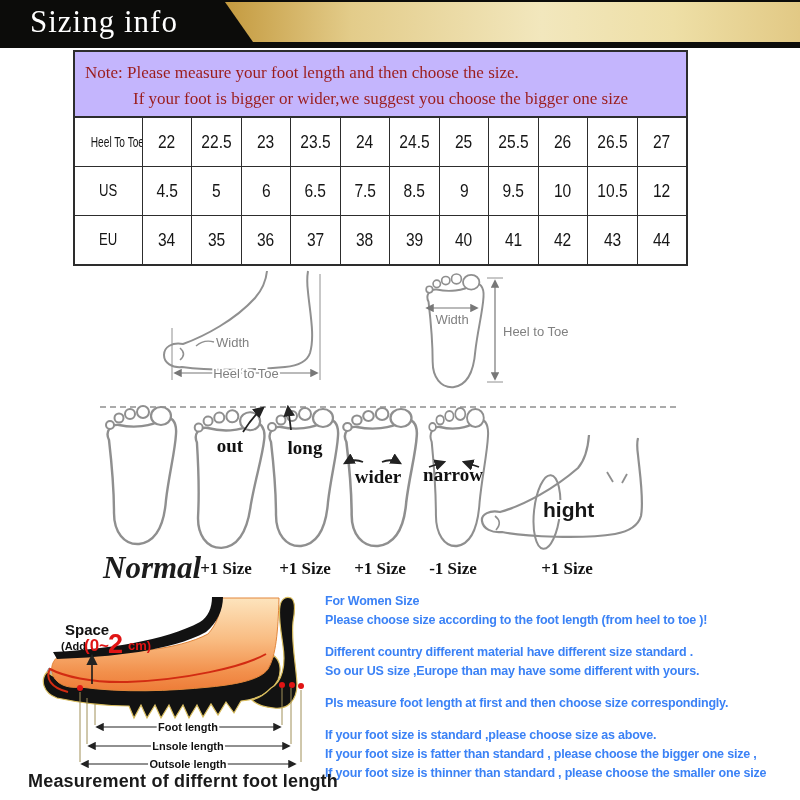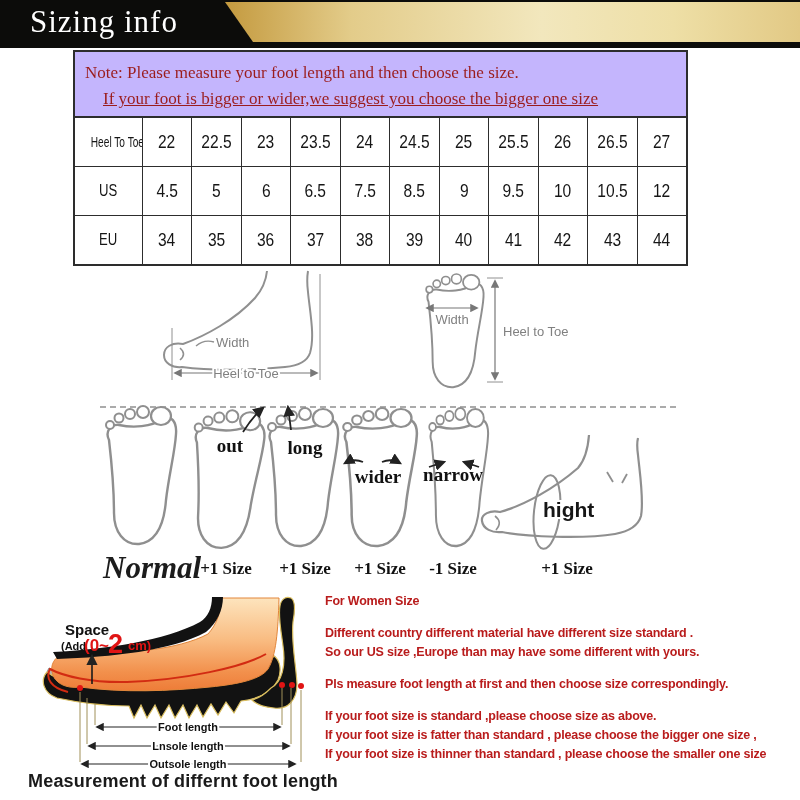--- a/index.html
+++ b/index.html
@@ -19,21 +19,21 @@
     font-family:"Liberation Serif", serif; font-size:31px; letter-spacing:1px;
   }
   
   .notebox {
     position:absolute; left:73px; top:50px; width:611px; height:64px;
     border:2px solid #2d2d2d; border-bottom:none;
     color:#9b1d1d; font-family:"Liberation Serif", serif; font-size:17px;
     padding-top:8px; background:#c4b5fd;
   }
   .notebox .nline1 { padding-left:10px; line-height:26px; white-space:nowrap; }
-  .notebox .nline2 { padding-left:28px; line-height:26px; white-space:nowrap;text-decoration:underline; }
+  .notebox .nline2 { padding-left:58px; line-height:26px; white-space:nowrap; }
   
   table.sizes {
     position:absolute; left:73px; top:116px; width:615px;
     border-collapse:collapse; border:2px solid #2d2d2d; table-layout:fixed;
     background:#fff;
   }
   table.sizes td {
     border:1px solid #2d2d2d; text-align:center; vertical-align:middle;
     height:48px; font-size:19px; color:#161616; padding:0; overflow:hidden;
   }
@@ -43,21 +43,21 @@
   .cond { display:inline-block; transform:scaleX(.82); transform-origin:center; white-space:nowrap; }
   td.rowlabel.small .cond { transform:scaleX(.7); }
   
   .measure-svg { position:absolute; left:150px; top:268px; }
   .dashline { position:absolute; left:100px; top:406px; width:576px; height:0; border-top:2px dashed #ababab; }
   .feet-svg { position:absolute; left:95px; top:400px; }
   .shoe-svg { position:absolute; left:35px; top:592px; }
   
   .info {
     position:absolute; left:325px; top:592px; width:465px;
-    font-size:12.5px; font-weight:bold; color:#b91c1c; letter-spacing:-0.2px;
+    font-size:12.5px; font-weight:bold; color:#3b82f6; letter-spacing:-0.2px;
   }
   .info .para { margin-bottom:13px; }
   .info .iline { line-height:19px; white-space:nowrap; }
   
   .footer-title {
     position:absolute; left:28px; top:771px; font-size:18px; font-weight:bold;
     color:#1a1a1a; letter-spacing:0.2px;
   }
   svg text { user-select:none; }
   .halo { paint-order:stroke; stroke:#ffffff; stroke-width:4px; }
@@ -286,20 +286,21 @@
     <line x1="54" y1="154" x2="254" y2="154" stroke="#222" stroke-width="1.2" marker-start="url(#arb)" marker-end="url(#arb)"></line>
     <line x1="47" y1="172" x2="260" y2="172" stroke="#222" stroke-width="1.2" marker-start="url(#arb)" marker-end="url(#arb)"></line>
     <text x="153" y="139" font-size="11" font-weight="bold" fill="#111" text-anchor="middle" class="halo">Foot length</text>
     <text x="153" y="158" font-size="11" font-weight="bold" fill="#111" text-anchor="middle" class="halo">Lnsole length</text>
     <text x="153" y="176" font-size="11" font-weight="bold" fill="#111" text-anchor="middle" class="halo">Outsole length</text>
   </svg>
 
   <div class="info">
       <div class="para">
         <div class="iline">For Women Size</div>
+        <div class="iline">Please choose size according to the foot length (from heel to toe )!</div>
       </div>
       <div class="para">
         <div class="iline">Different country different material have different size standard .</div>
         <div class="iline">So our US size ,Europe than may have some different with yours.</div>
       </div>
       <div class="para">
         <div class="iline">Pls measure foot length at first and then choose size correspondingly.</div>
       </div>
       <div class="para">
         <div class="iline">If your foot size is standard ,please choose size as above.</div>

